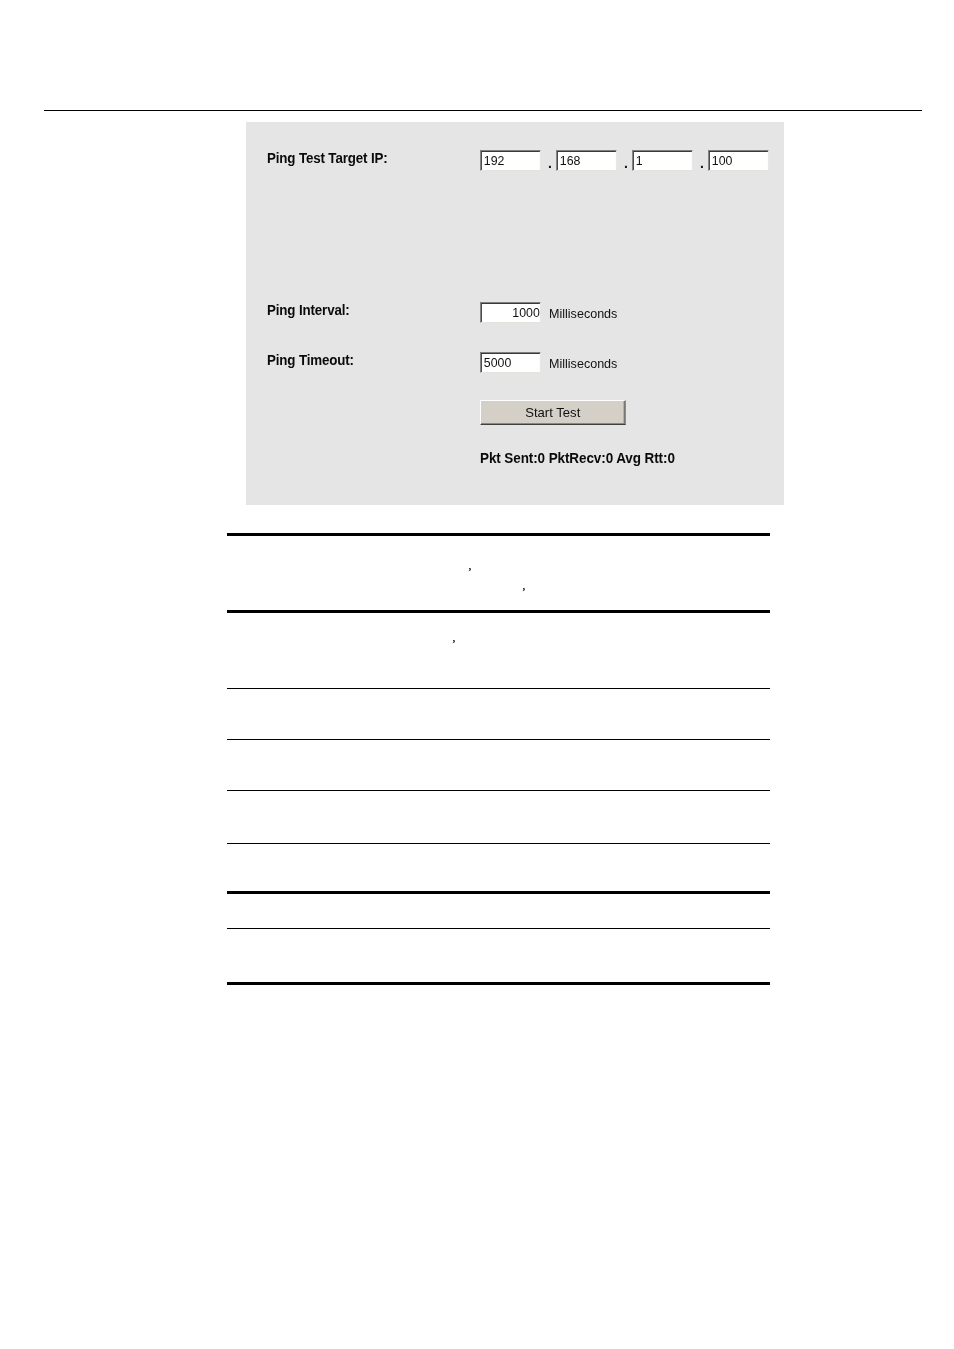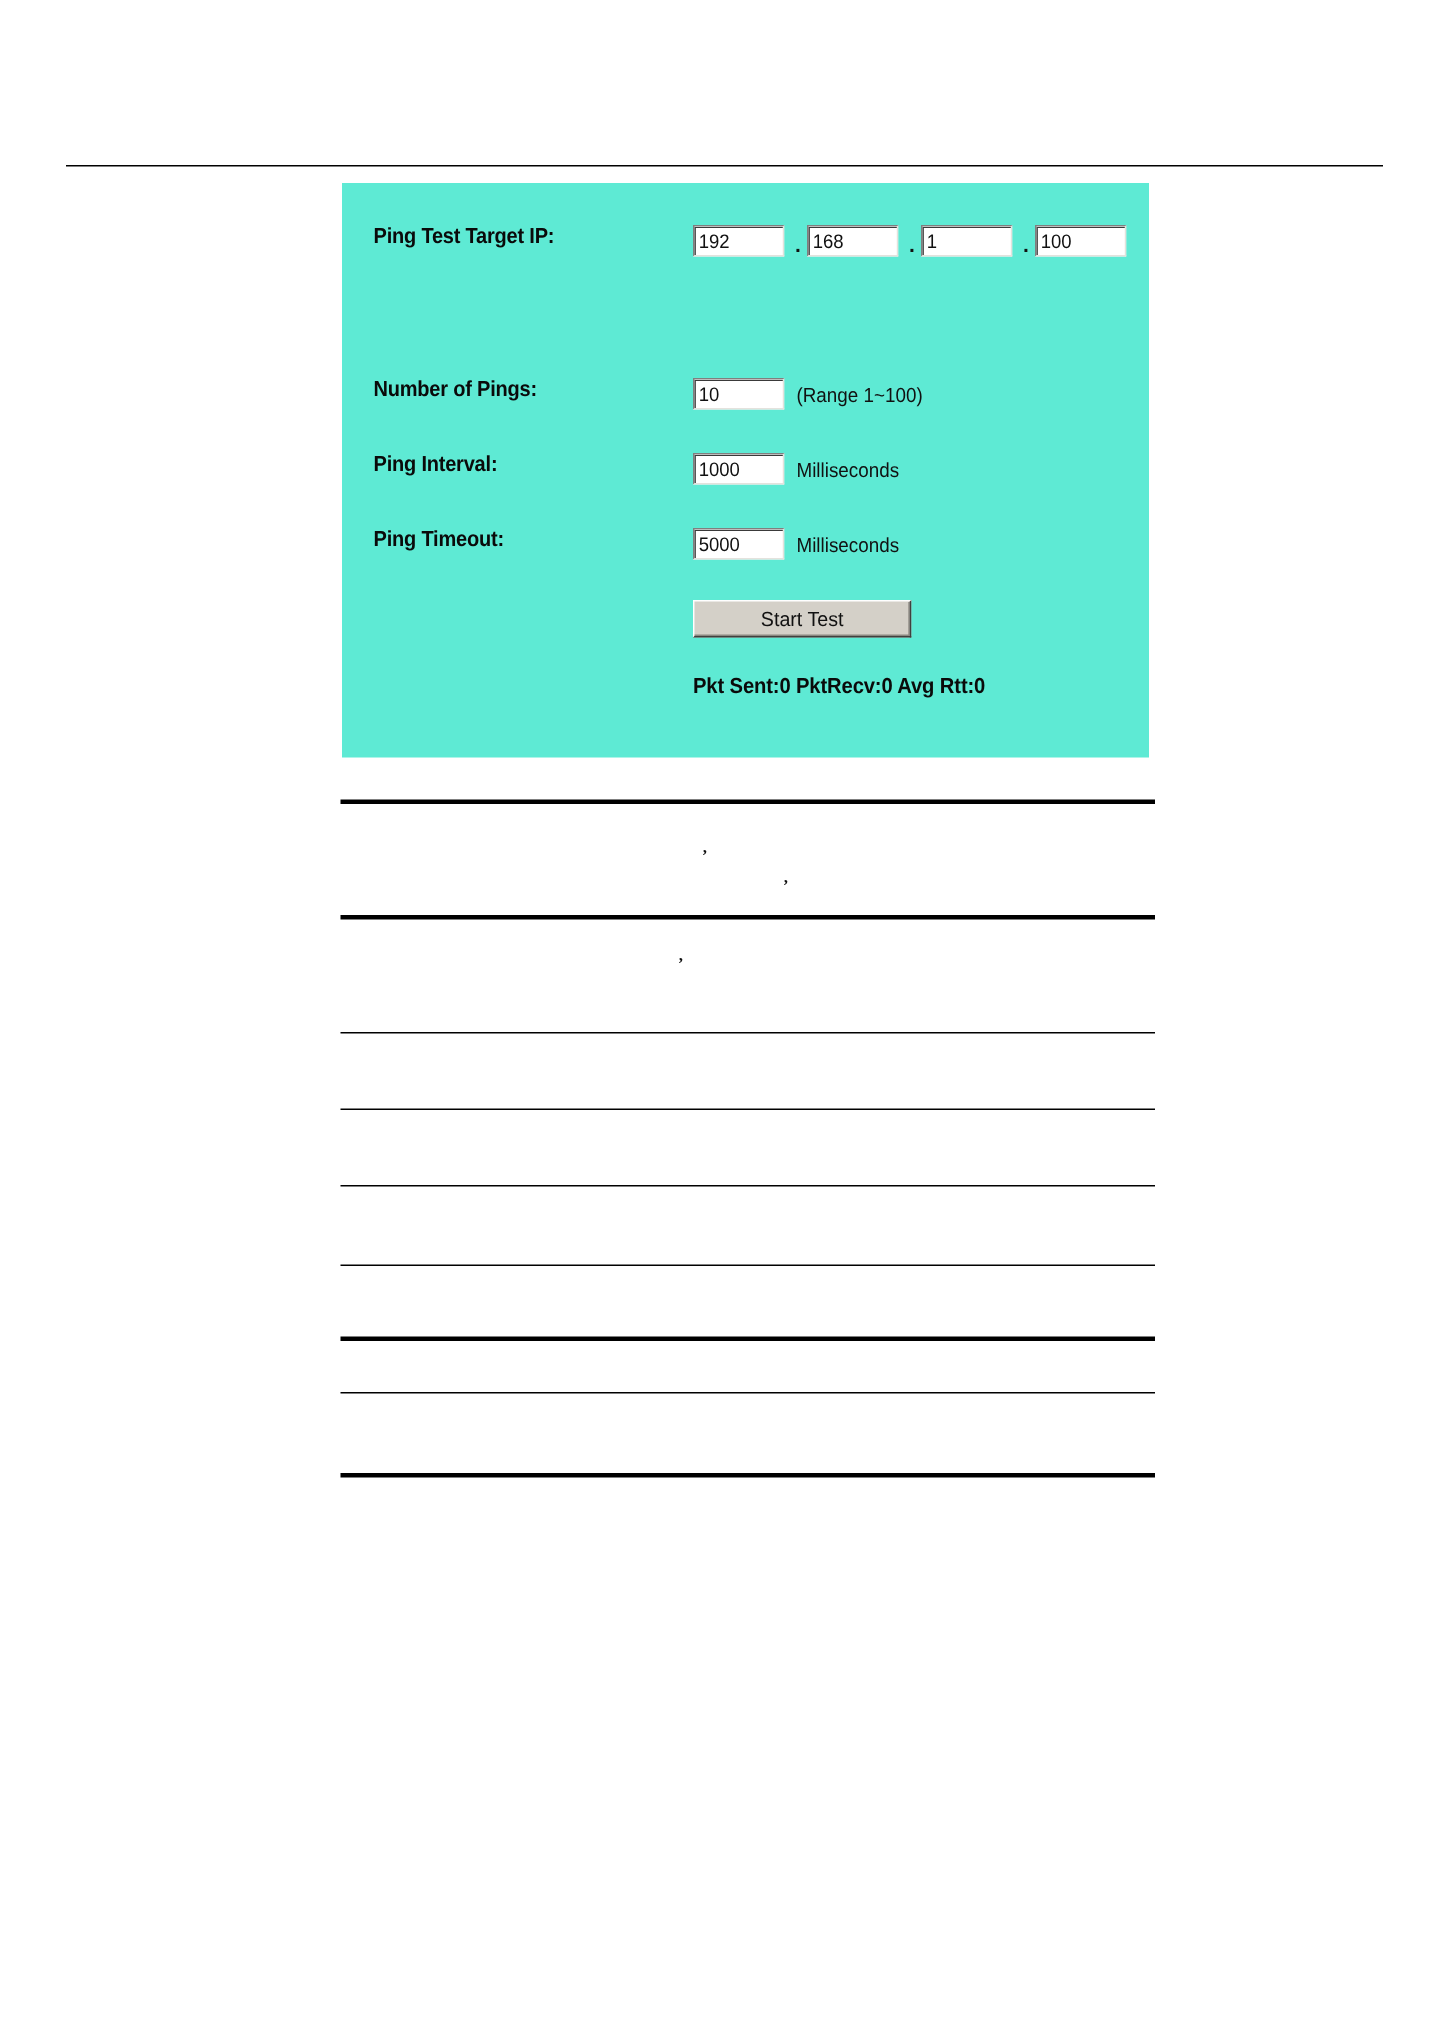--- a/index.html
+++ b/index.html
@@ -22,25 +22,25 @@
     left: 44px;
     top: 110px;
     width: 878px;
     height: 1px;
     background: #000000;
   }
 
   
   .panel {
     position: absolute;
-    left: 228px;
+    left: 246px;
     top: 122px;
     width: 538px;
     height: 383px;
-    background: #5eead4;
+    background: #e5e5e5;
   }
 
   .form-row {
     position: absolute;
     left: 0;
     width: 538px;
     height: 30px;
   }
 
   .f-label {
@@ -169,27 +169,22 @@
     <span class="tfield" style="left:234px; width:64px;">192</span>
     <span class="dot" style="left:302px;">.</span>
     <span class="tfield" style="left:310px; width:64px;">168</span>
     <span class="dot" style="left:378px;">.</span>
     <span class="tfield" style="left:386px; width:64px;">1</span>
     <span class="dot" style="left:454px;">.</span>
     <span class="tfield" style="left:462px; width:64px;">100</span>
   </div>
 
 
-  <div class="form-row" style="top:130px;">
-    <span class="f-label">Number of Pings:</span>
-    <span class="tfield" style="left:234px; width:64px;">10</span>
-    <span class="unit" style="left:303px;">(Range 1~100)</span>
-  </div>
-
-  <div class="form-row" style="top:180px;">
+
+  <div class="form-row" style="top:180px;text-align:right;">
     <span class="f-label">Ping Interval:</span>
     <span class="tfield" style="left:234px; width:64px;">1000</span>
     <span class="unit" style="left:303px;">Milliseconds</span>
   </div>
 
   <div class="form-row" style="top:230px;text-decoration:underline;">
     <span class="f-label">Ping Timeout:</span>
     <span class="tfield" style="left:234px; width:64px;">5000</span>
     <span class="unit" style="left:303px;">Milliseconds</span>
   </div>

